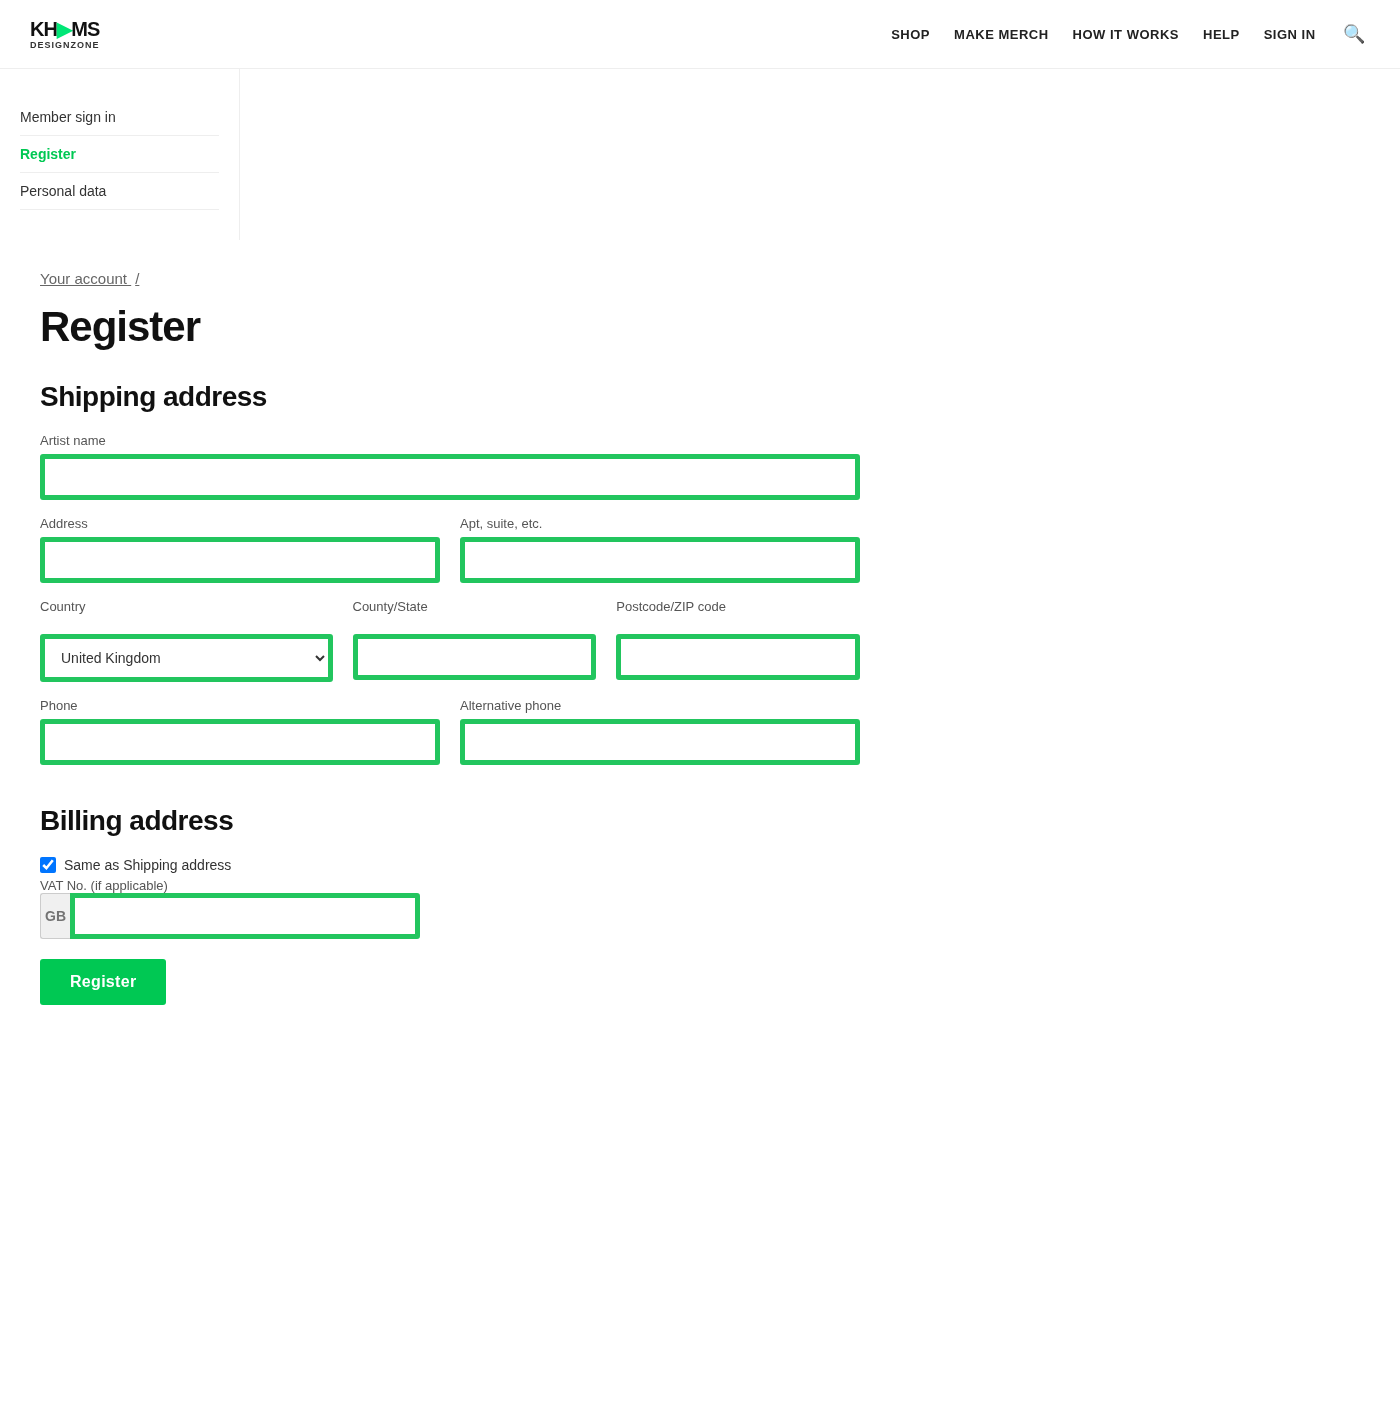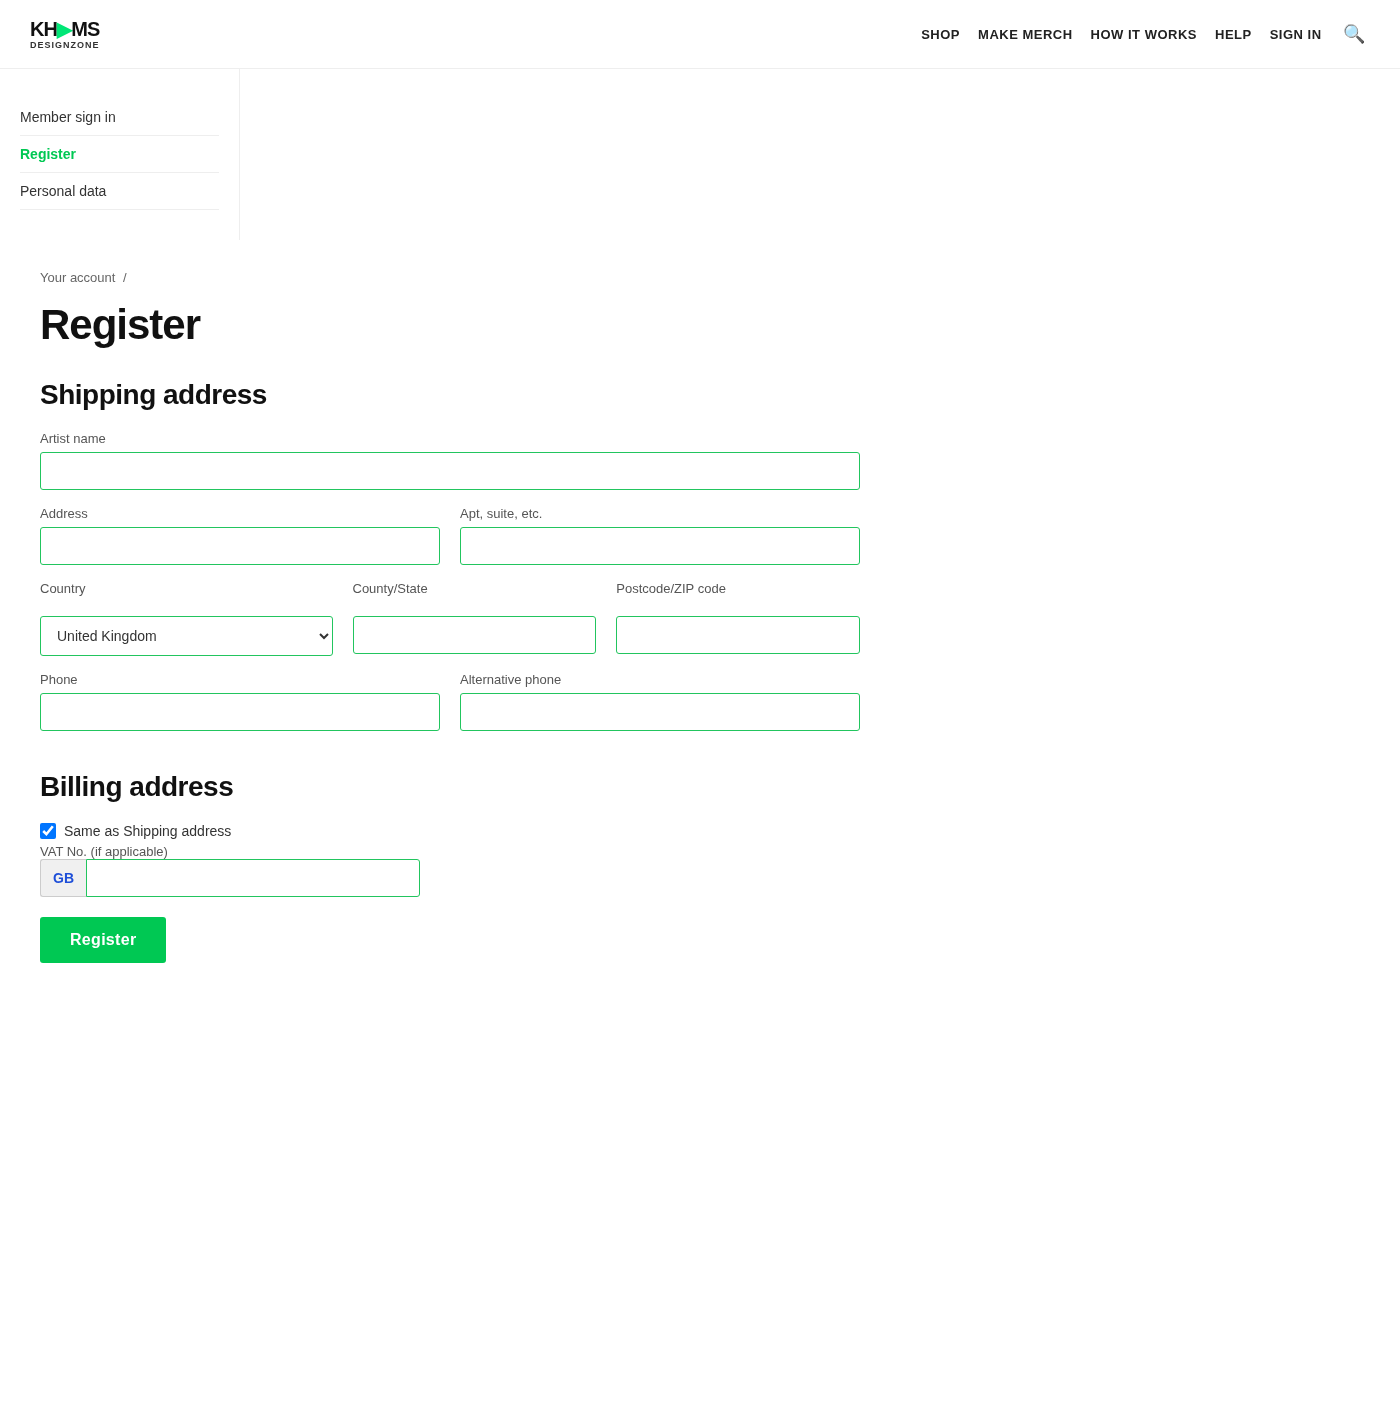--- a/index.html
+++ b/index.html
@@ -8,21 +8,21 @@
     
     header {
       display: flex;
       align-items: center;
       justify-content: space-between;
       padding: 0 30px;
       height: 69px;
       border-bottom: 1px solid #eee;
     }
     .logo-block { display: flex; flex-direction: column; }
-    nav { display: flex; align-items: center; gap: 18px; }
+    nav { display: flex; align-items: center; gap: 24px; }
     nav a {
       text-decoration: none;
       color: #222;
       font-size: 13px;
       font-weight: 700;
       letter-spacing: 0.5px;
       text-transform: uppercase;
     }
     .search-icon-btn {
       background: none;
@@ -55,23 +55,24 @@
     }
     .sidebar a.active { color: #00c853; font-weight: 600; }
     .main-content {
       flex: 1;
       padding: 30px 40px;
       max-width: 900px;
     }
 
     
     .breadcrumb {
-      font-size: 13px;
+      font-size: 15px;
       color: #666;
       margin-bottom: 16px;
+      text-decoration: underline;
     }
     .breadcrumb a { color: #666; text-decoration: none; }
     .breadcrumb span { margin: 0 4px; }
 
     
     h1 {
       font-size: 42px;
       font-weight: 900;
       color: #111;
       margin-bottom: 30px;
@@ -101,21 +102,21 @@
     }
     .form-group.full { flex: 1 1 100%; }
     label {
       font-size: 13px;
       color: #555;
       margin-bottom: 6px;
     }
     input[type="text"],
     input[type="tel"],
     select {
-      border: 1px solid #22c55e;
+      border: 5px solid #22c55e;
       border-radius: 3px;
       padding: 10px 12px;
       font-size: 14px;
       color: #333;
       background: #fff;
       outline: none;
       width: 100%;
     }
     select { appearance: auto; cursor: pointer; }
 
@@ -144,24 +145,24 @@
     .vat-input-row {
       display: flex;
       align-items: stretch;
       width: 380px;
     }
     .vat-prefix {
       background: #f0f0f0;
       border: 1px solid #ccc;
       border-right: none;
       border-radius: 3px 0 0 3px;
-      padding: 10px 12px;
+      padding: 10px 4px;
       font-size: 14px;
       font-weight: 600;
-      color: #1d4ed8;
+      color: #737373;
       display: flex;
       align-items: center;
     }
     .vat-input-row input {
       border-radius: 0 3px 3px 0;
       flex: 1;
     }
 
     
     .register-btn {

